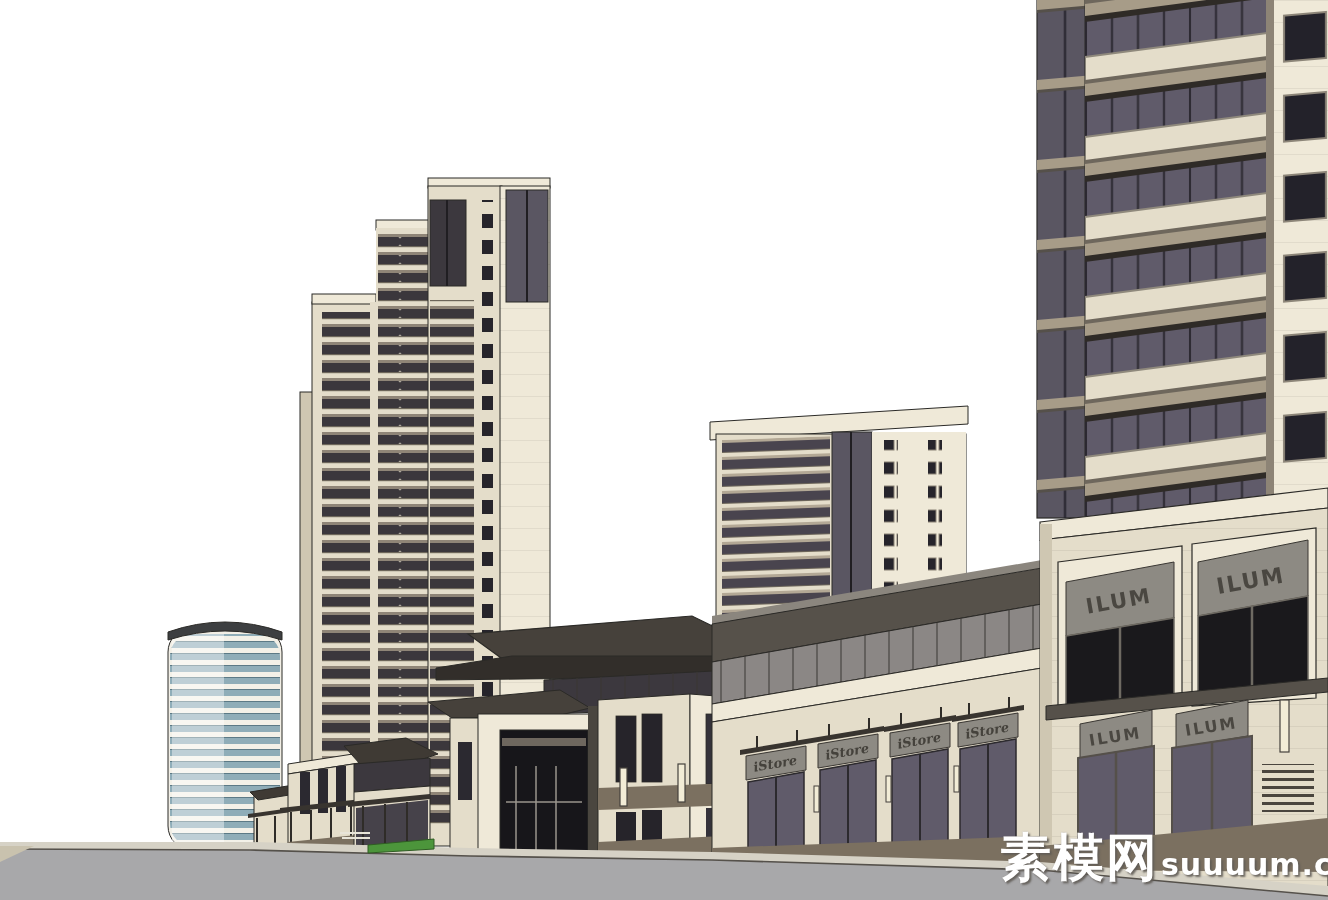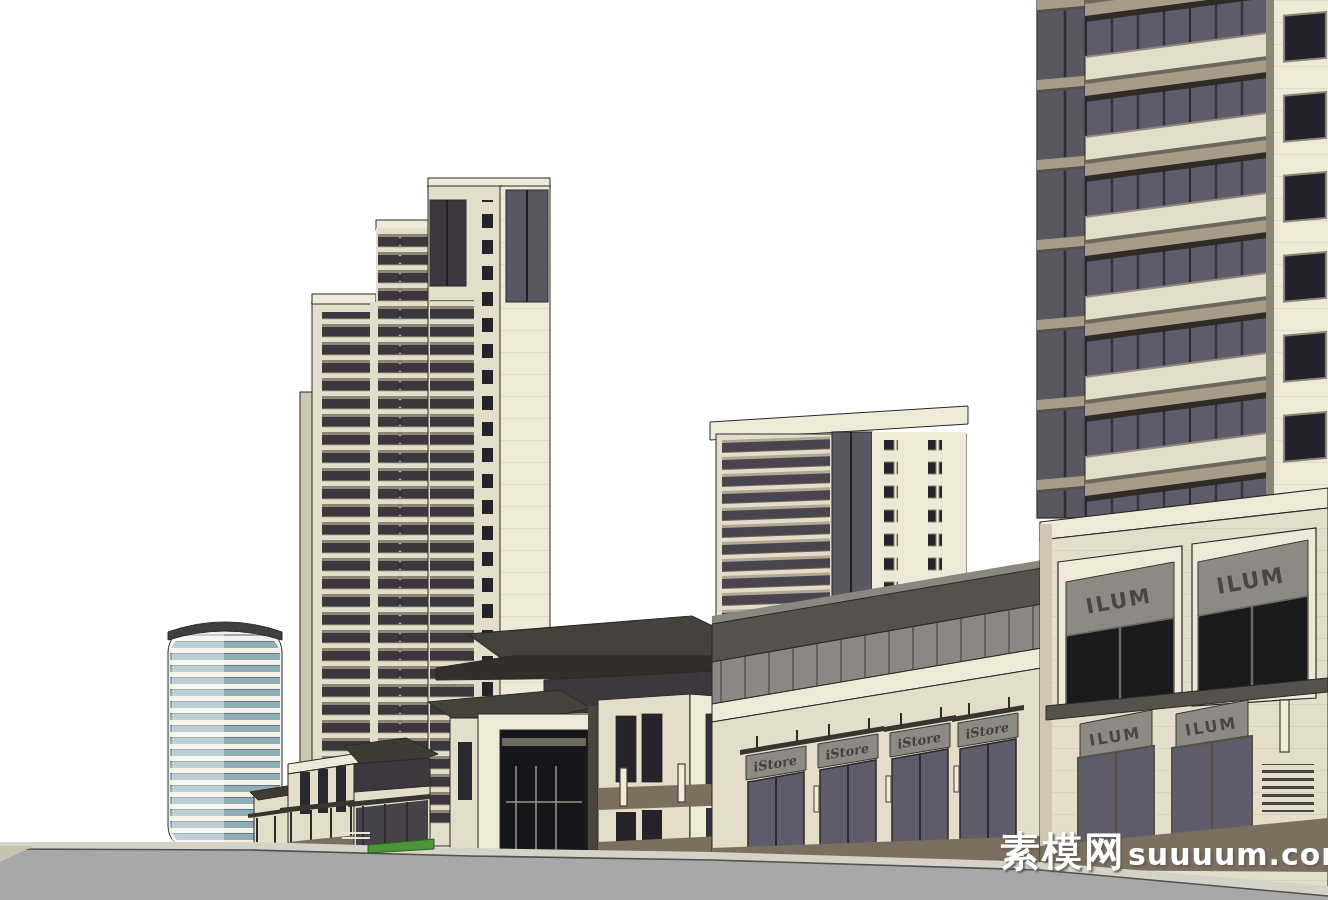--- a/index.html
+++ b/index.html
@@ -23,21 +23,21 @@
   }
   .watermark{
     position:absolute; left:1000px; top:824px;
     display:flex; align-items:baseline; gap:2px;
     color:#fff; white-space:nowrap;
     text-shadow:2px 2px 2px rgba(96,92,86,.9), 0 0 1px rgba(120,116,110,.6);
     pointer-events:none;
   }
   .watermark .cn{
     font-family:"DejaVu Sans", sans-serif; font-weight:bold;
-    font-size:40px; letter-spacing:2px;
+    font-size:51px; letter-spacing:2px;
   }
   .watermark .en{
     font-family:"DejaVu Sans", sans-serif; font-weight:bold;
     font-size:30px; letter-spacing:1px;
   }
 </style>
 </head>
 <body>
 
 <div class="stage">

